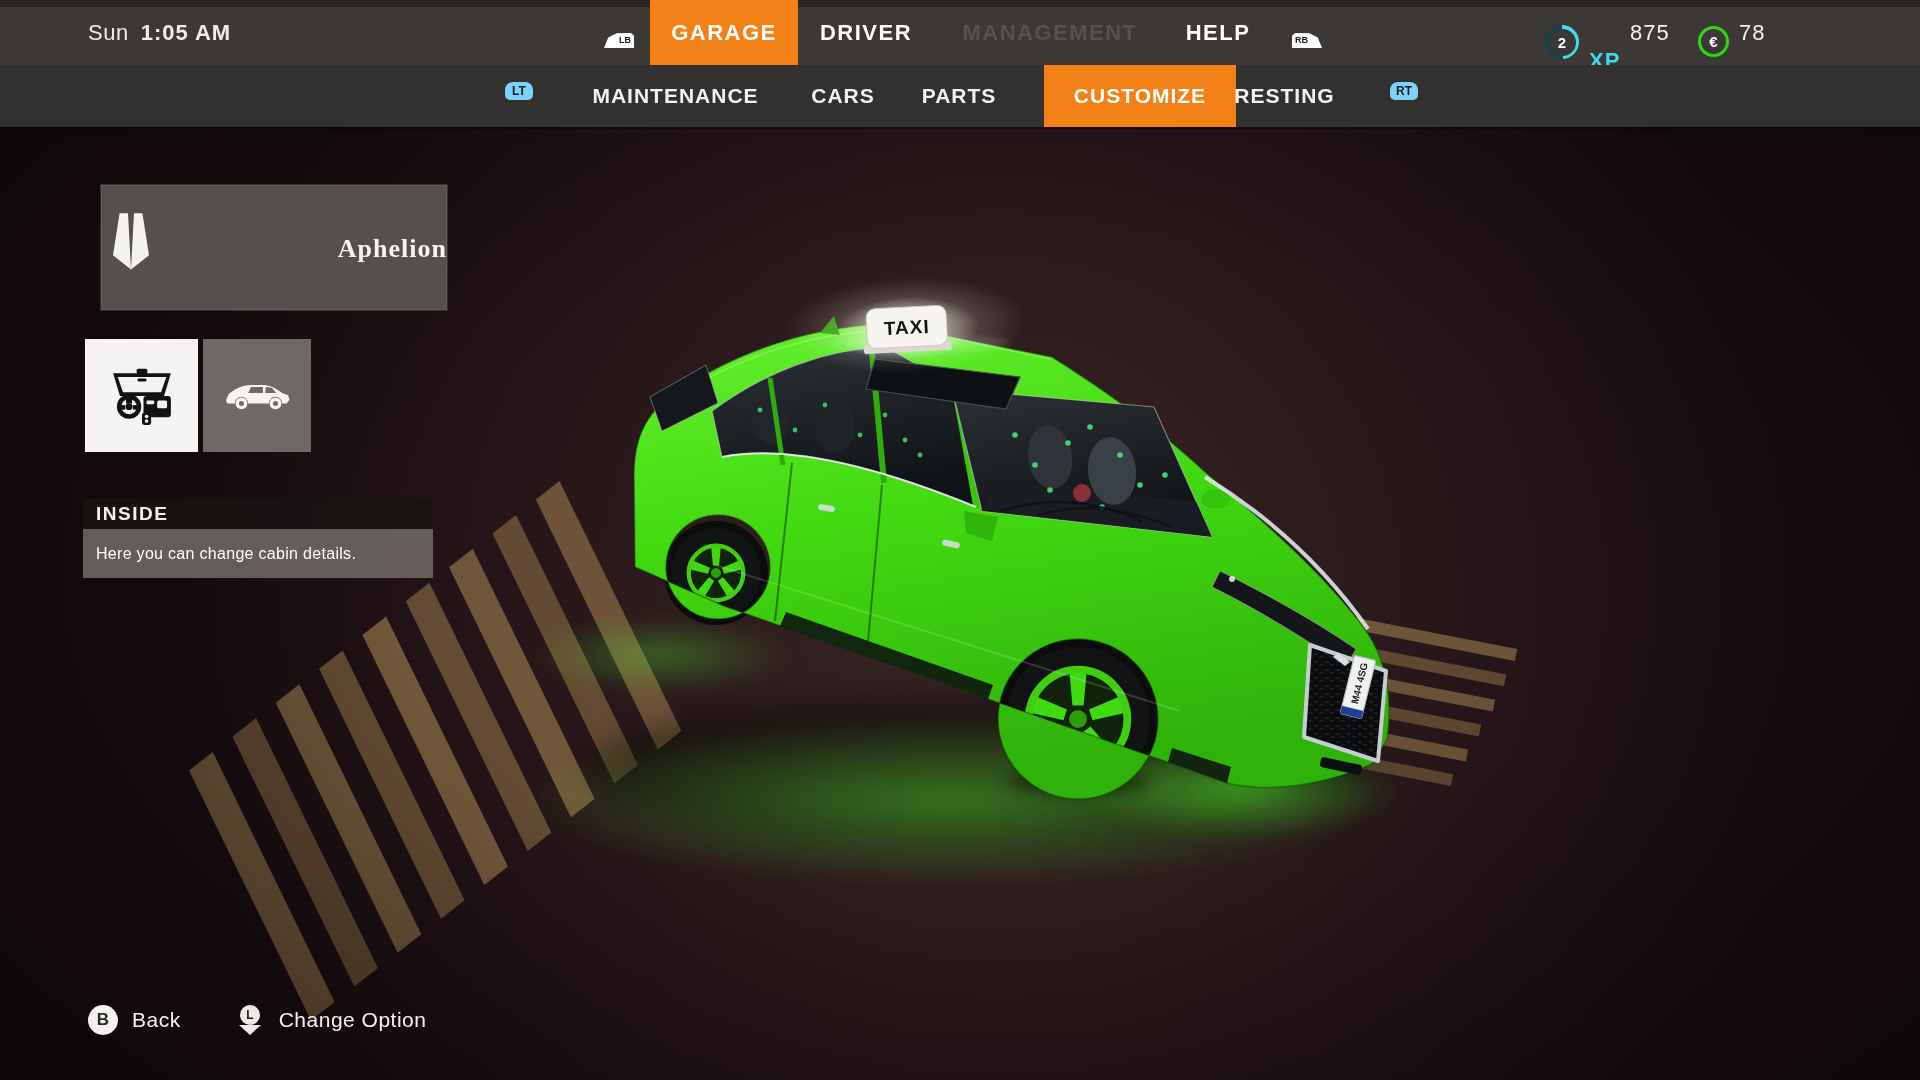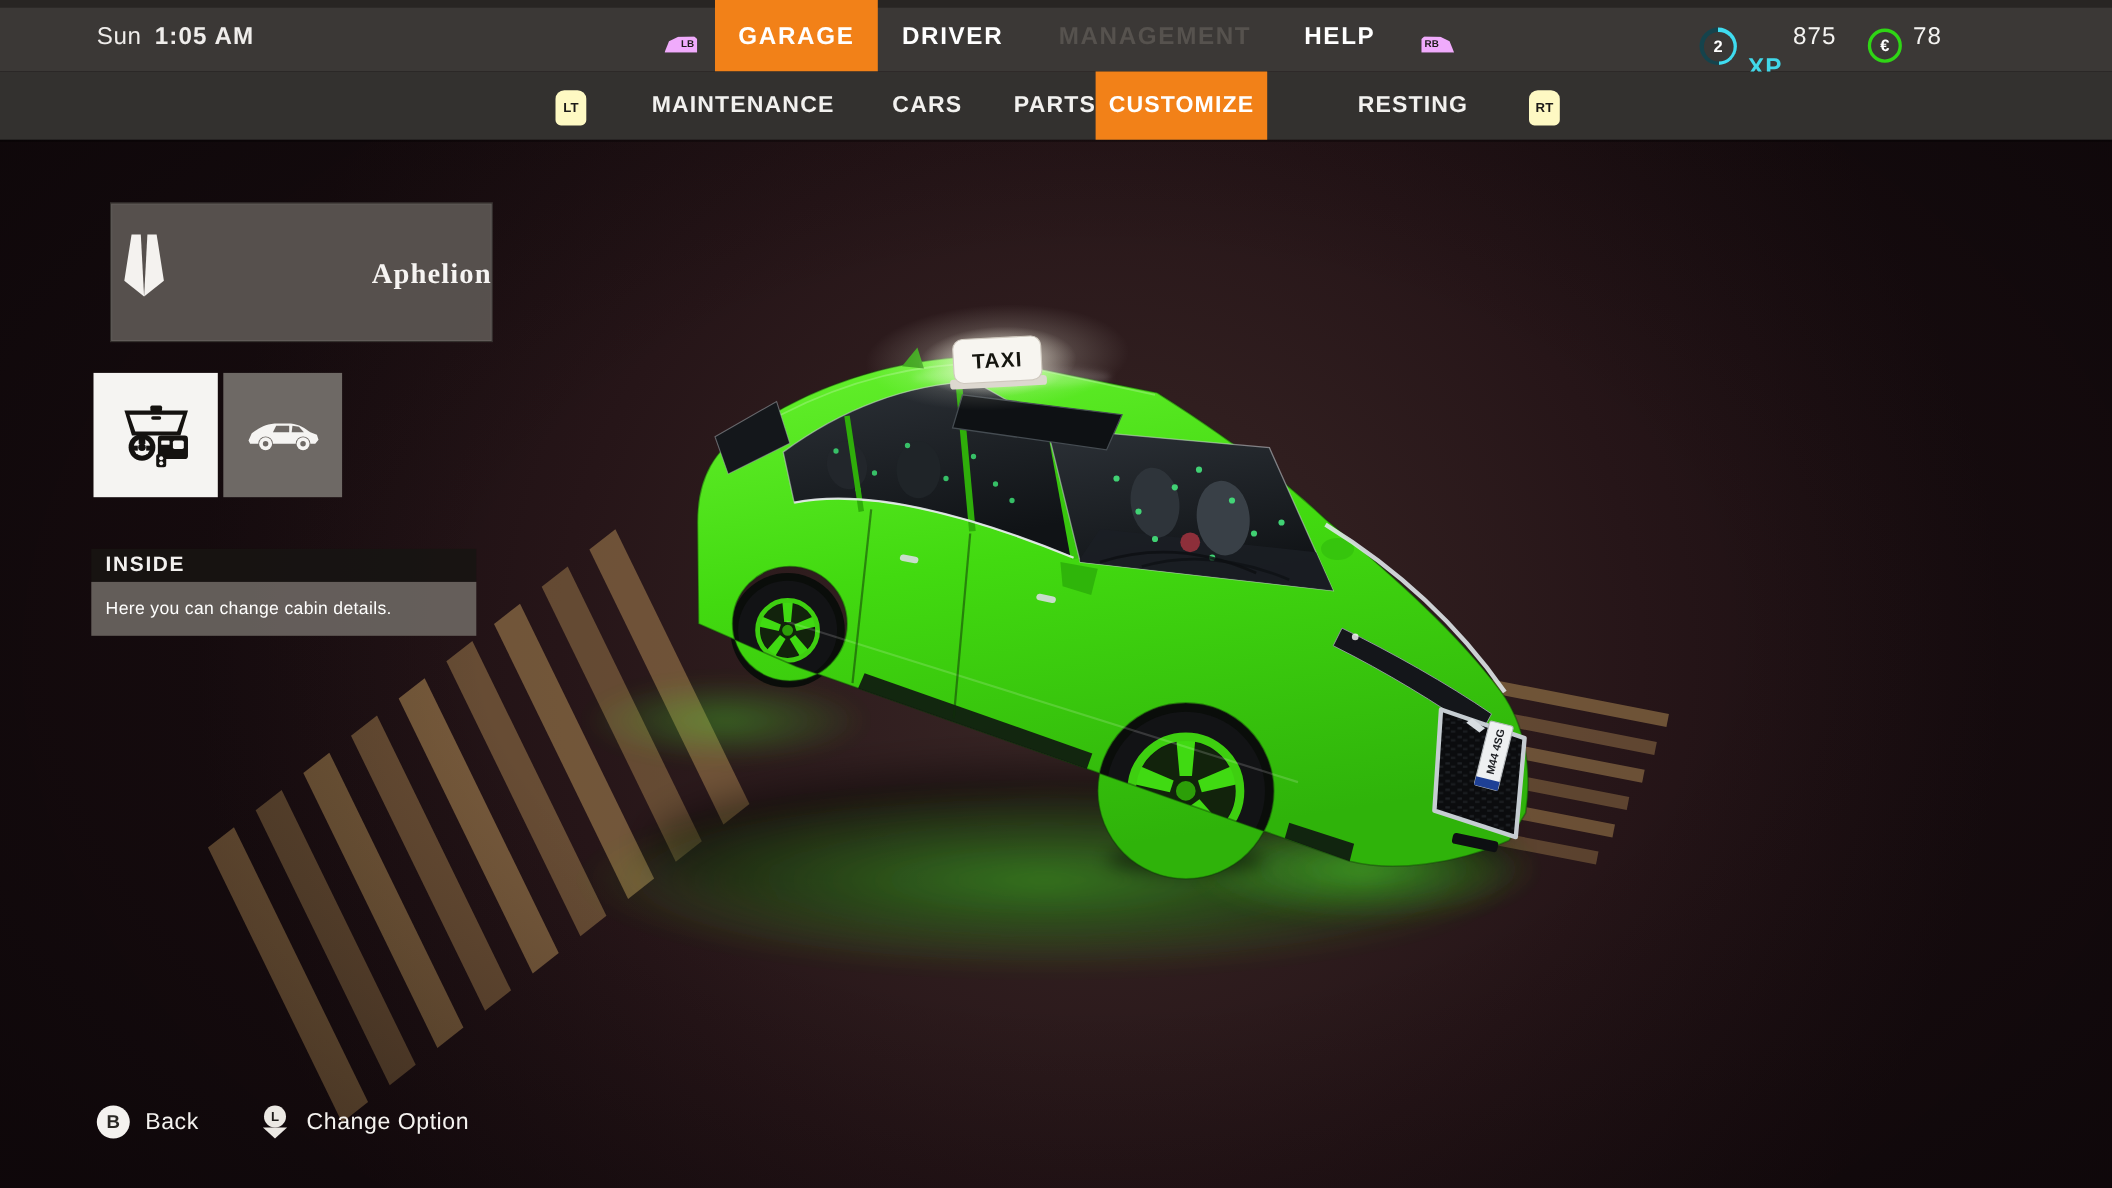--- a/index.html
+++ b/index.html
@@ -16,21 +16,21 @@
   
   .top-bar{position:absolute;left:0;top:0;width:1920px;height:65px;background:#3b3836;z-index:5;}
   .top-bar::before{content:"";position:absolute;left:0;top:0;width:100%;height:7px;background:#282523;}
   .time{position:absolute;left:88px;top:0;height:65px;display:flex;align-items:center;gap:12px;
         color:#efedeb;font-size:22px;letter-spacing:.5px;}
   .time .clock{font-weight:700;letter-spacing:1px;}
   .tab-top{position:absolute;top:0;height:65px;display:flex;align-items:center;justify-content:center;
         color:#fff;font-weight:700;font-size:22px;letter-spacing:1.5px;cursor:pointer;}
   .tab-top.active{background:#F28118;}
   .tab-top.disabled{color:#56524e;cursor:default;}
-  .bumper{position:absolute;top:33px;width:30px;height:15px;background:#f0abfc;
+  .bumper{position:absolute;top:33px;width:30px;height:15px;background:#ffffff;
         clip-path:polygon(0 100%,14% 30%,42% 2%,90% 0,100% 18%,100% 100%);
         display:flex;align-items:center;justify-content:flex-end;cursor:pointer;}
   .bumper span{color:#1d1b19;font-size:9px;font-weight:700;padding-right:3px;line-height:15px;}
   .bumper.rb{transform:scaleX(-1);}
   .bumper.rb span{transform:scaleX(-1);padding-right:0;padding-left:3px;}
   .xp-ring{position:absolute;left:1545px;top:25px;width:34px;height:34px;border-radius:50%;
         background:conic-gradient(#3fdcf0 0deg 178deg,#15434c 178deg 360deg);
         display:flex;align-items:center;justify-content:center;}
   .xp-ring .lvl{width:27px;height:27px;border-radius:50%;background:#3a3836;color:#fff;
         font-size:15px;font-weight:700;display:flex;align-items:center;justify-content:center;}
@@ -43,21 +43,21 @@
         color:#fff;font-size:15px;font-weight:700;}
   .money-value{position:absolute;left:1739px;top:0;height:65px;display:flex;align-items:center;
         color:#f4f3f1;font-size:22px;font-weight:500;letter-spacing:1px;}
 
   
   .sub-bar{position:absolute;left:0;top:65px;width:1920px;height:62px;background:#33312f;z-index:5;
         box-shadow:0 2px 0 rgba(0,0,0,.35);}
   .tab-sub{position:absolute;top:0;height:62px;display:flex;align-items:center;justify-content:center;
         color:#f2f1ef;font-weight:700;font-size:21px;letter-spacing:1px;cursor:pointer;}
   .tab-sub.active{background:#F28118;color:#fff;}
-  .trigger{position:absolute;top:17px;width:28px;height:32px;background:#fef9c3;border-radius:8px 8px 5px 5px;
+  .trigger{position:absolute;top:17px;width:28px;height:18px;background:#7dd3fc;border-radius:8px 8px 5px 5px;
         display:flex;align-items:center;justify-content:center;cursor:pointer;}
   .trigger span{color:#1d1b19;font-size:12px;font-weight:700;}
 
   
   .brand-card{position:absolute;left:85px;top:184px;width:348px;height:127px;z-index:6;
         background:rgba(89,83,80,.97);border:1px solid rgba(24,20,18,.55);
         box-shadow:inset 0 0 0 1px rgba(255,255,255,.07);
         display:flex;flex-direction:row;align-items:center;justify-content:space-between;margin-left:15px;}
   .brand-name{font-family:"Liberation Serif",serif;font-weight:700;font-size:26px;color:#f6f4f2;
         letter-spacing:1px;margin-top:2px;}
@@ -315,21 +315,21 @@
     </div>
     <div class="tab-sub" style="left:588px;width:175px">
       <span>MAINTENANCE</span>
     </div>
     <div class="tab-sub" style="left:793px;width:100px">
       <span>CARS</span>
     </div>
     <div class="tab-sub" style="left:908px;width:102px">
       <span>PARTS</span>
     </div>
-    <div class="tab-sub active" style="left:996px;width:156px">
+    <div class="tab-sub active" style="left:1044px;width:192px">
       <span>CUSTOMIZE</span>
     </div>
     <div class="tab-sub" style="left:1222px;width:125px">
       <span>RESTING</span>
     </div>
     <div class="trigger" style="left:1390px">
       <span>RT</span>
     </div>
   </div>
 

